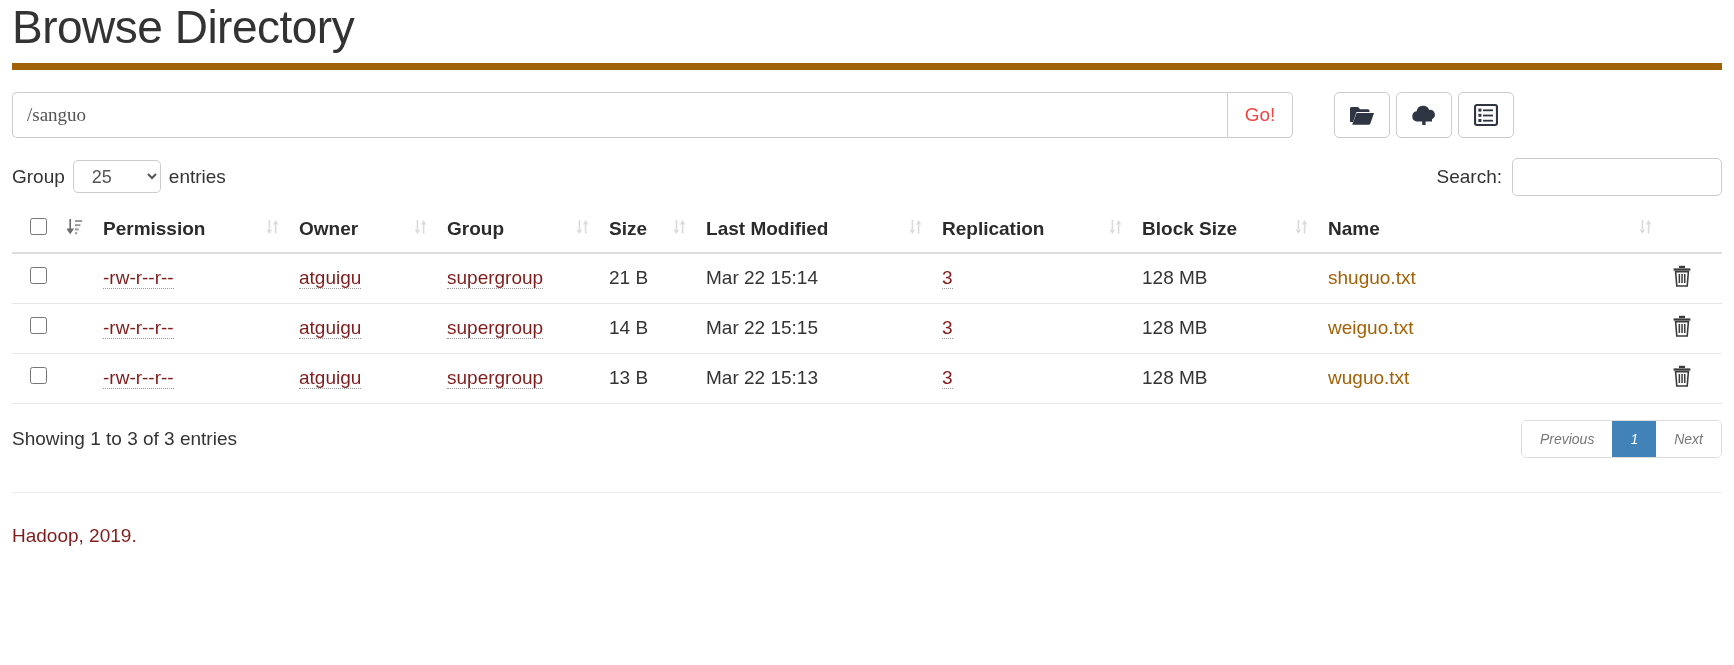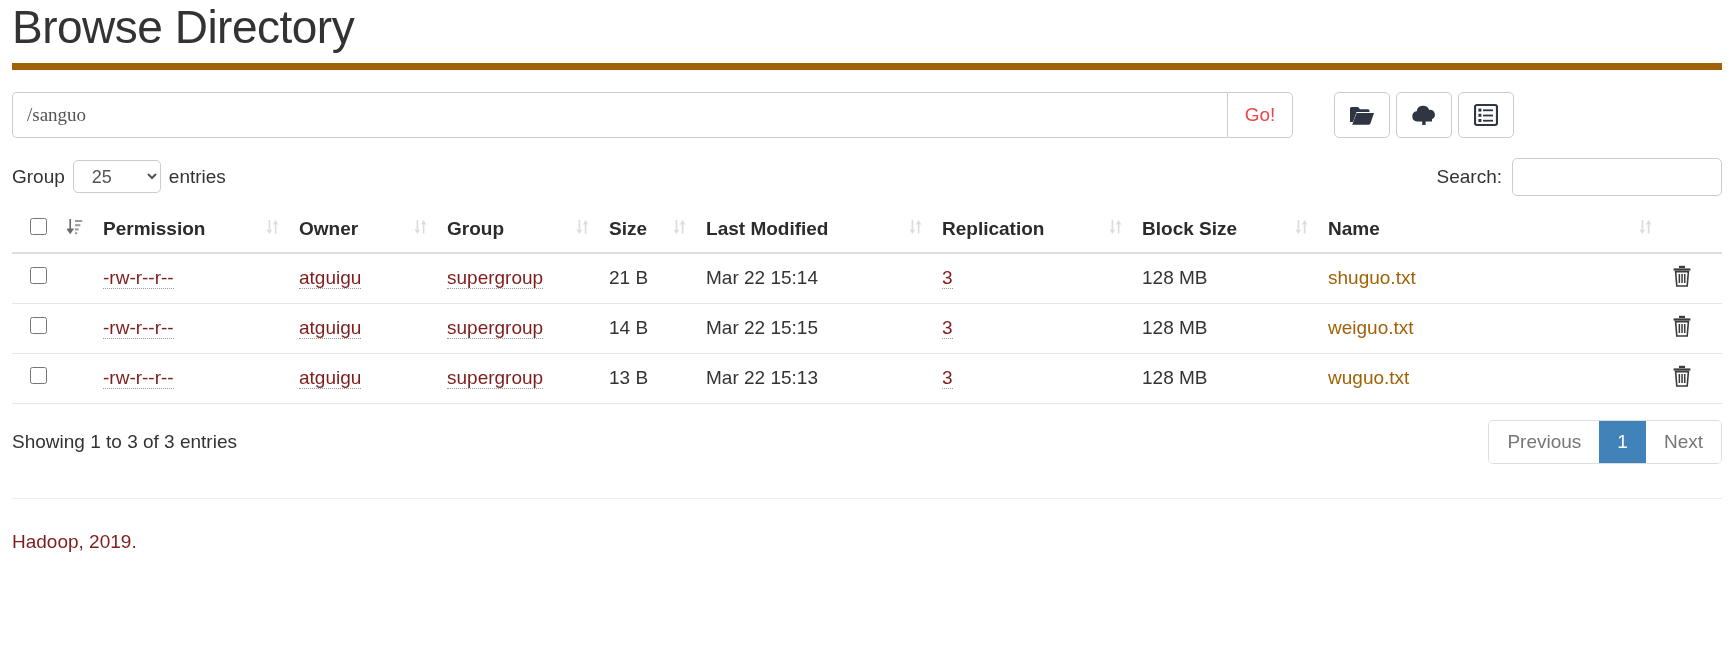--- a/index.html
+++ b/index.html
@@ -207,28 +207,29 @@
     margin-top: 16px;
   }
   .dt-info { font-size: 19px; color: #333; }
   .pagination {
     display: flex;
     border: 1px solid #dddddd;
     border-radius: 5px;
     overflow: hidden;
   }
   .page-btn {
-    font-size: 19px;
+    font-size: 14px;
     font-family: "Liberation Sans", sans-serif;
     padding: 9px 18px;
     background: #fff;
     color: #777777;
     border: none;
     cursor: pointer;
     line-height: 1.3;
+    font-style: italic;
   }
   .page-btn.active {
     background: #4182b9;
     color: #ffffff;
   }
 
   
   .site-footer {
     margin-top: 34px;
     padding-top: 32px;

